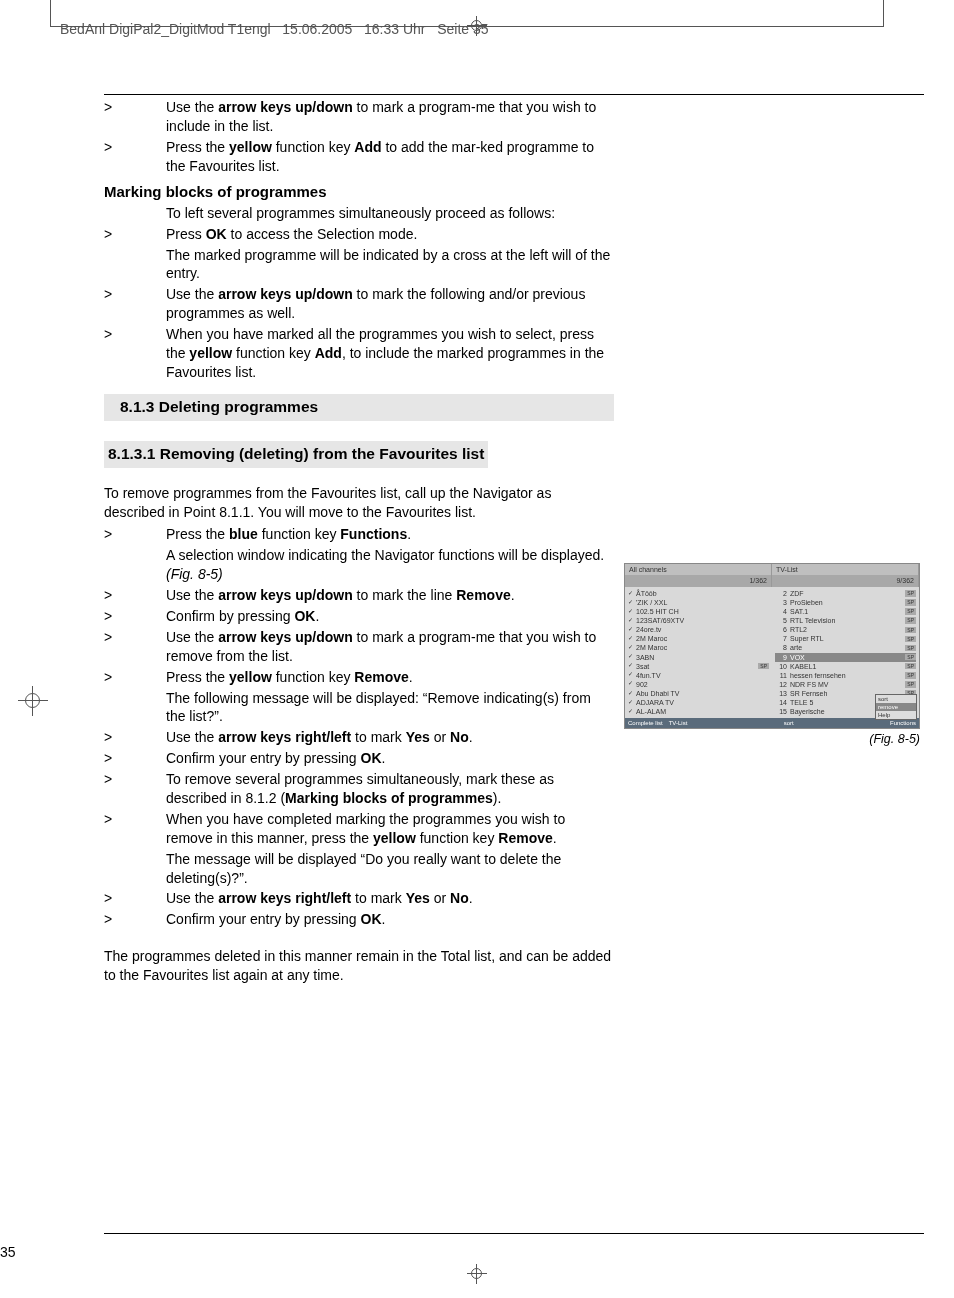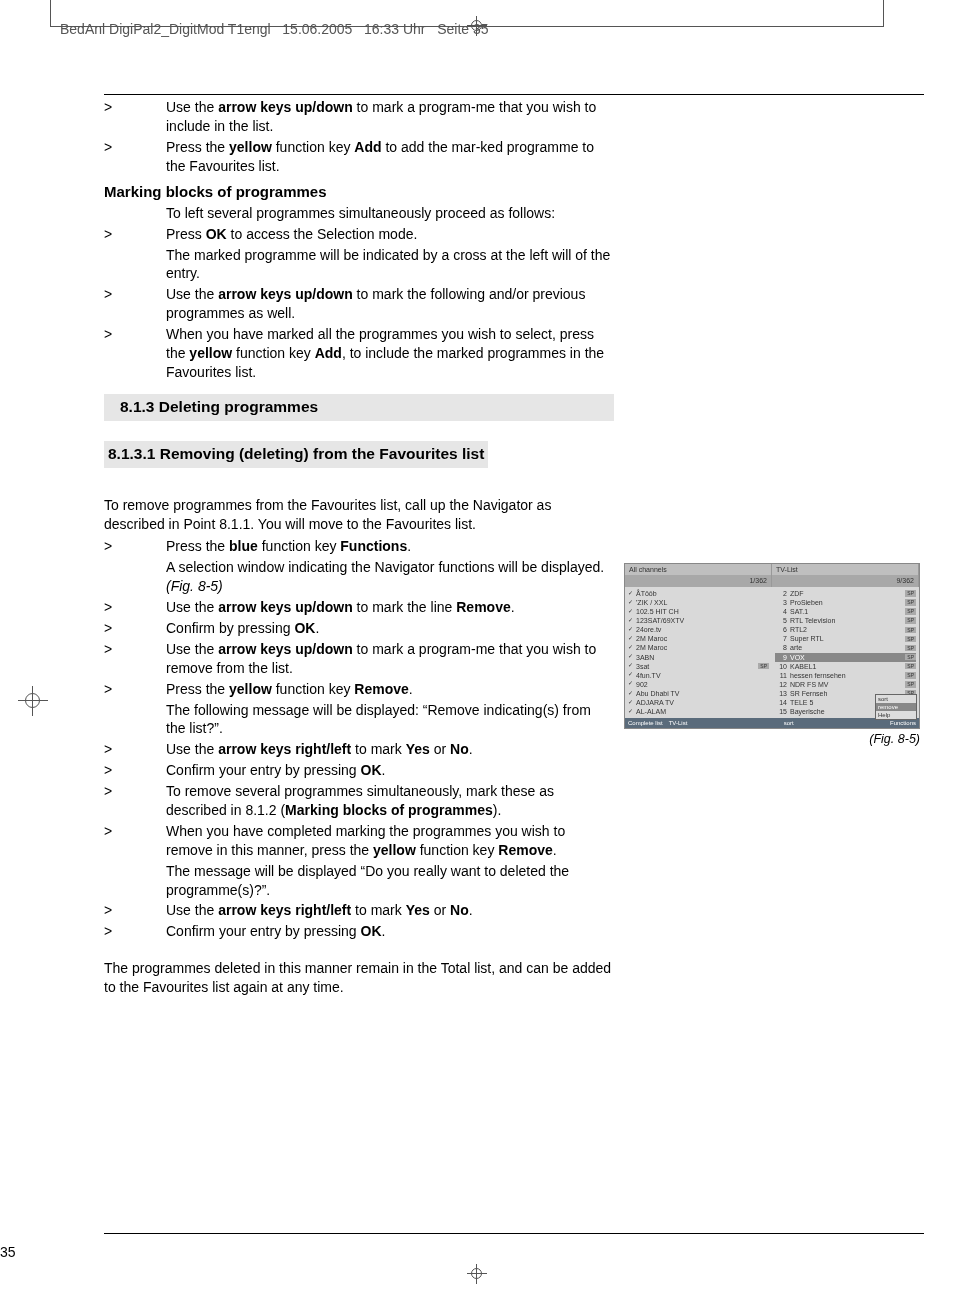--- a/index.html
+++ b/index.html
@@ -139,21 +139,21 @@
       </div>
       <div class="item">
         <div class="bullet">&gt;</div>
         <div class="txt">When you have marked all the programmes you wish to select, press the <b>yellow</b> function key <b>Add</b>, to include the marked programmes in the Favourites list.</div>
       </div>
     </div>
 
   <div class="section-h full-h">8.1.3 Deleting programmes</div>
   <div class="section-h">8.1.3.1 Removing (deleting) from the Favourites list</div>
 
-  <p class="noindent" style="margin-top:20px">To remove programmes from the Favourites list, call up the Navigator as described in Point 8.1.1. You will move to the Favourites list.</p>
+  <p class="noindent" style="margin-top:8px">To remove programmes from the Favourites list, call up the Navigator as described in Point 8.1.1. You will move to the Favourites list.</p>
 
   <div id="steps8131" style="margin-top:4px">
       <div class="item">
         <div class="bullet">&gt;</div>
         <div class="txt">Press the <b>blue</b> function key <b>Functions</b>.</div>
       </div>
       <div class="item">
         <div class="bullet">&nbsp;</div>
         <div class="txt">A selection window indicating the Navigator functions will be displayed. <i>(Fig. 8-5)</i></div>
       </div>
@@ -188,21 +188,21 @@
       <div class="item">
         <div class="bullet">&gt;</div>
         <div class="txt">To remove several programmes simultaneously, mark these as described in 8.1.2 (<b>Marking blocks of programmes</b>).</div>
       </div>
       <div class="item">
         <div class="bullet">&gt;</div>
         <div class="txt">When you have completed marking the programmes you wish to remove in this manner, press the <b>yellow</b> function key <b>Remove</b>.</div>
       </div>
       <div class="item">
         <div class="bullet">&nbsp;</div>
-        <div class="txt">The message will be displayed “Do you really want to deleted the programme(s)?”.</div>
+        <div class="txt">The message will be displayed “Do you really want to delete the deleting(s)?”.</div>
       </div>
       <div class="item">
         <div class="bullet">&gt;</div>
         <div class="txt">Use the <b>arrow keys right/left</b> to mark <b>Yes</b> or <b>No</b>.</div>
       </div>
       <div class="item">
         <div class="bullet">&gt;</div>
         <div class="txt">Confirm your entry by pressing <b>OK</b>.</div>
       </div>
     </div>

